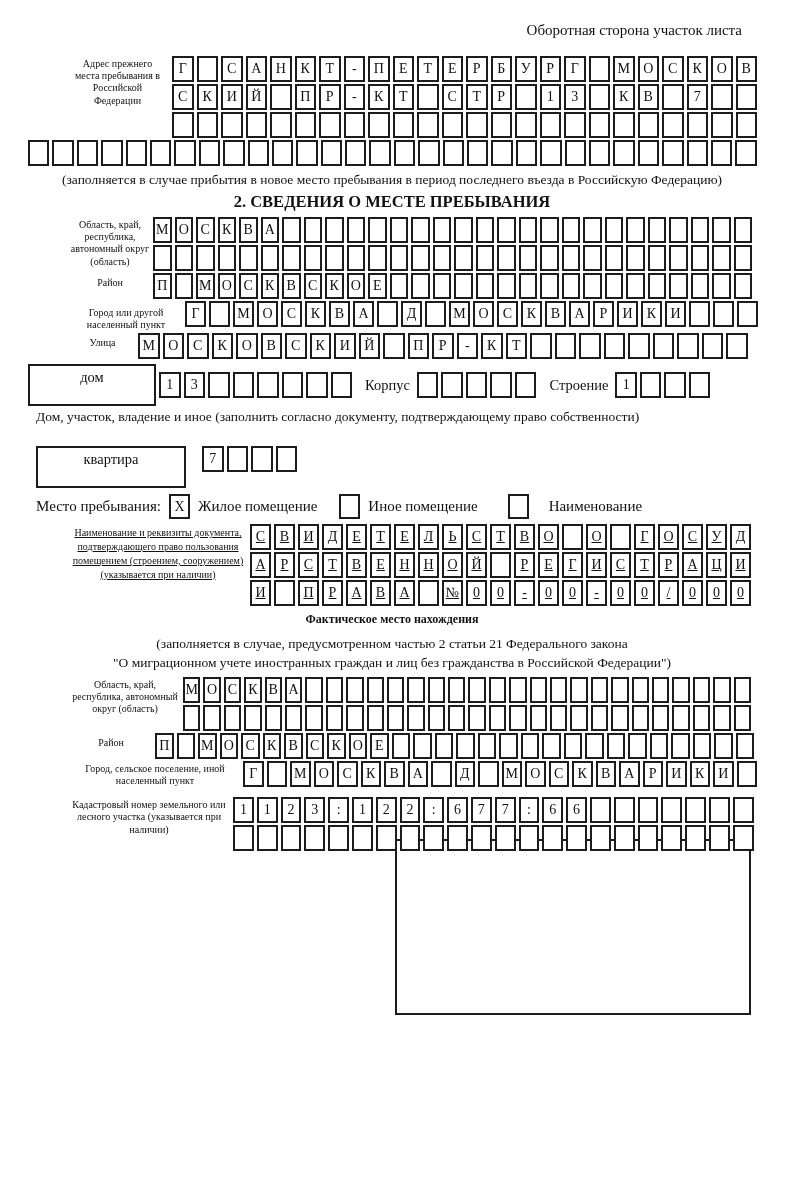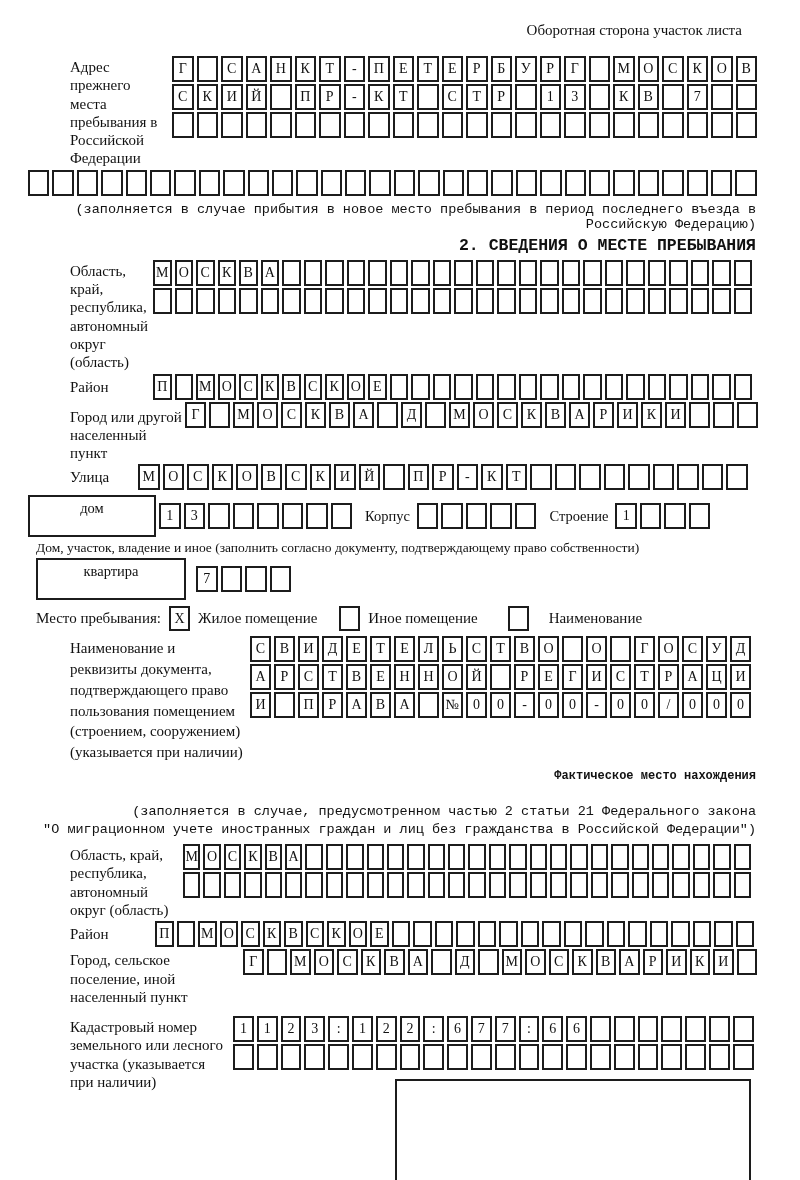--- a/index.html
+++ b/index.html
@@ -2,23 +2,23 @@
 <html><head>
 <meta charset="utf-8">
 <style>
   html,body{margin:0;padding:0;background:#fff;}
   .sheet{
     position:relative;width:800px;height:1180px;box-sizing:border-box;
     padding:22px 44px 0 28px;background:#fff;color:#111;
     font-family:"Liberation Serif","DejaVu Serif",serif;overflow:hidden;
   }
   .hdr{ text-align:right; font-size:15px; margin-right:14px; }
-  .lbl{ font-size:15px; line-height:1.22; }
+  .lbl{ font-size:10px; line-height:1.22;text-align:center; }
   .note{ font-size:13.5px; }
-  .center{ text-align:right;font-family:Liberation Mono, monospace; }
+  .center{ text-align:center; }
   .bold{ font-weight:bold; }
 
   .cellrow{ display:flex; gap:3px; }
   .cell{
     box-sizing:border-box; flex:0 0 var(--cw,21px); width:var(--cw,21px); height:26px;
     border:2px solid #1c1c1c; background:#fff; text-align:center;
     font-size:14px; line-height:22px; overflow:hidden;
   }
   .rows{ display:flex; flex-direction:column; gap:2px; }
   .flexblk{ display:flex; align-items:flex-start; }
@@ -51,34 +51,34 @@
   .street .cellrow{ margin-left:3px; --cw:21.5px; }
 
   .houserow{ margin-top:5px; display:flex; align-items:center; gap:3px; --cw:21.5px; }
   .wbox{ box-sizing:border-box; border:2px solid #1c1c1c; height:42px; text-align:center;
          font-size:14.5px; line-height:23px; }
   .dombox{ width:128px; }
   .kvbox{ width:150px; margin-left:8px; }
   .small-lbl{ font-size:14.5px; margin:0 4px 0 10px; }
 
   .note-left{ margin-top:3px; margin-left:8px; font-size:13.5px; }
-  .aptrow{ margin-top:2px; display:flex; align-items:center; gap:10px; --cw:21.5px; }
+  .aptrow{ margin-top:21px; display:flex; gap:16px; --cw:21.5px; }
 
   .stayrow{ margin-top:6px; margin-left:8px; display:flex; align-items:center; font-size:15px; }
   .chk{ box-sizing:border-box; width:21px; height:25px; border:2px solid #1c1c1c;
         text-align:center; font-size:14px; line-height:21px; margin:0 8px; }
   .staynote{ margin-top:2px; margin-left:235px; font-size:13.5px; }
 
-  .docblk{ margin-top:5px; margin-left:42px; }
+  .docblk{ margin-top:5px; margin-left:42px;text-decoration:underline; }
   .docblk .lbl{ width:176px; flex:0 0 176px; margin-top:2px; line-height:1.38;}
   .docblk .rows{ margin-left:4px; }
   .cw-doc{ --cw:21px; }
 
   .facttitle{ margin-top:6px; font-size:12px; }
-  .factnote{ margin-top:20px; line-height:1.35; }
+  .factnote{ margin-top:8px; line-height:1.35; }
 
   .reg2{ margin-top:5px; margin-left:42px; }
   .reg2 .lbl{ width:110px; flex:0 0 110px; margin-top:2px; }
   .reg2 .rows{ margin-left:3px; }
   .cw-reg2{ --cw:17.4px; }
 
   .dist2{ margin-top:2px; margin-left:42px; }
   .dist2 .lbl{ width:82px; flex:0 0 82px; margin-top:4px; }
   .dist2 .cellrow{ margin-left:3px; --cw:18.5px; }
 

